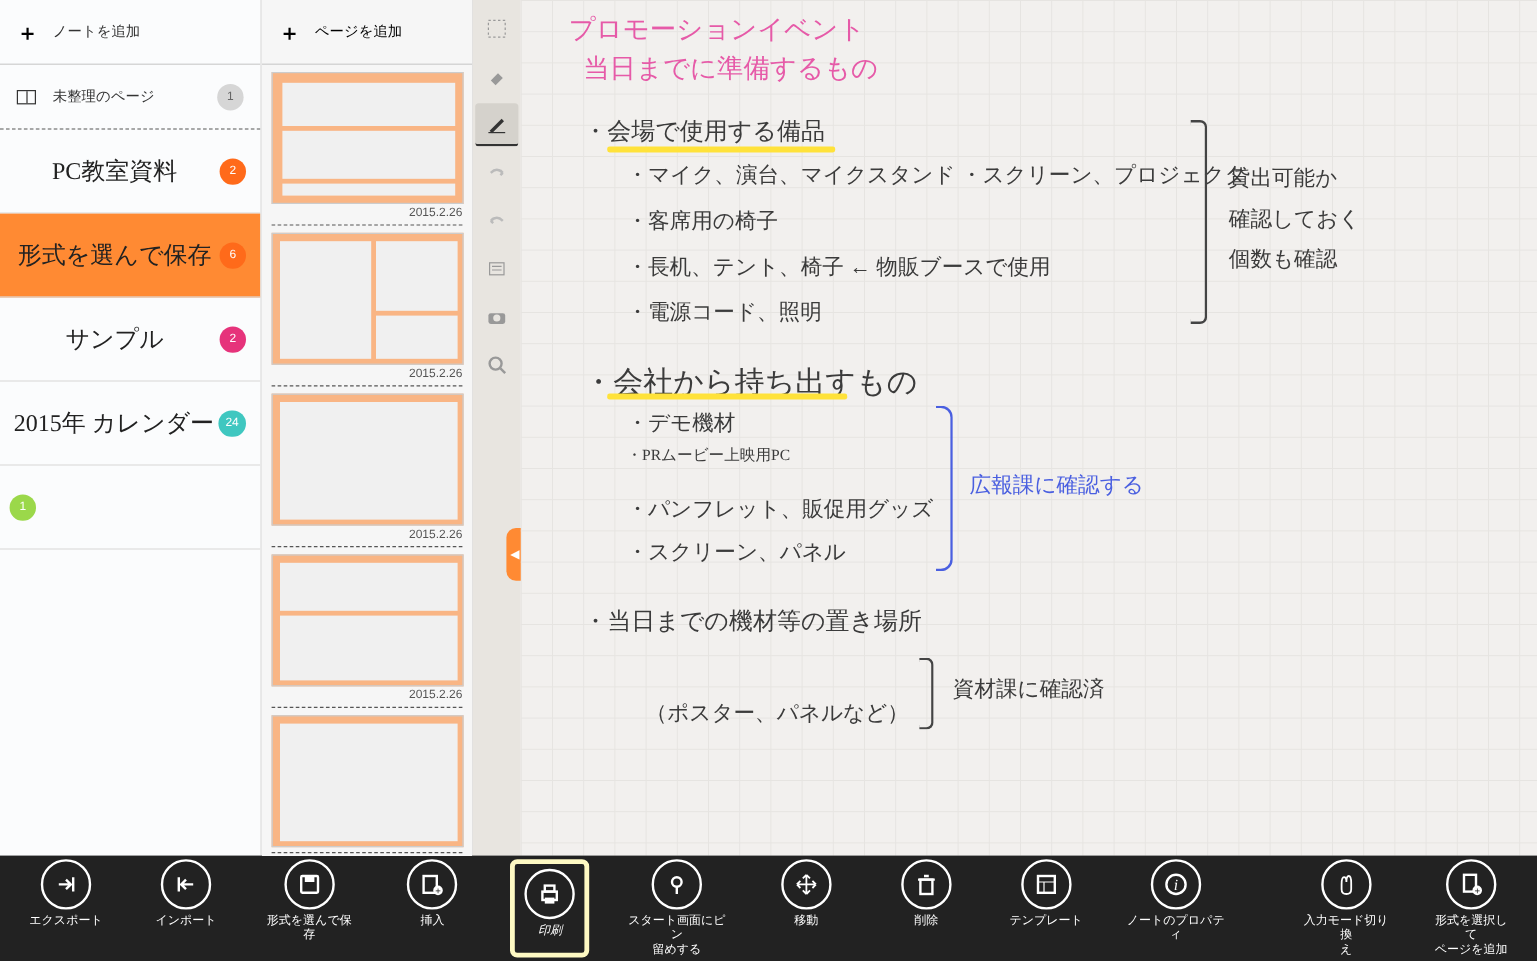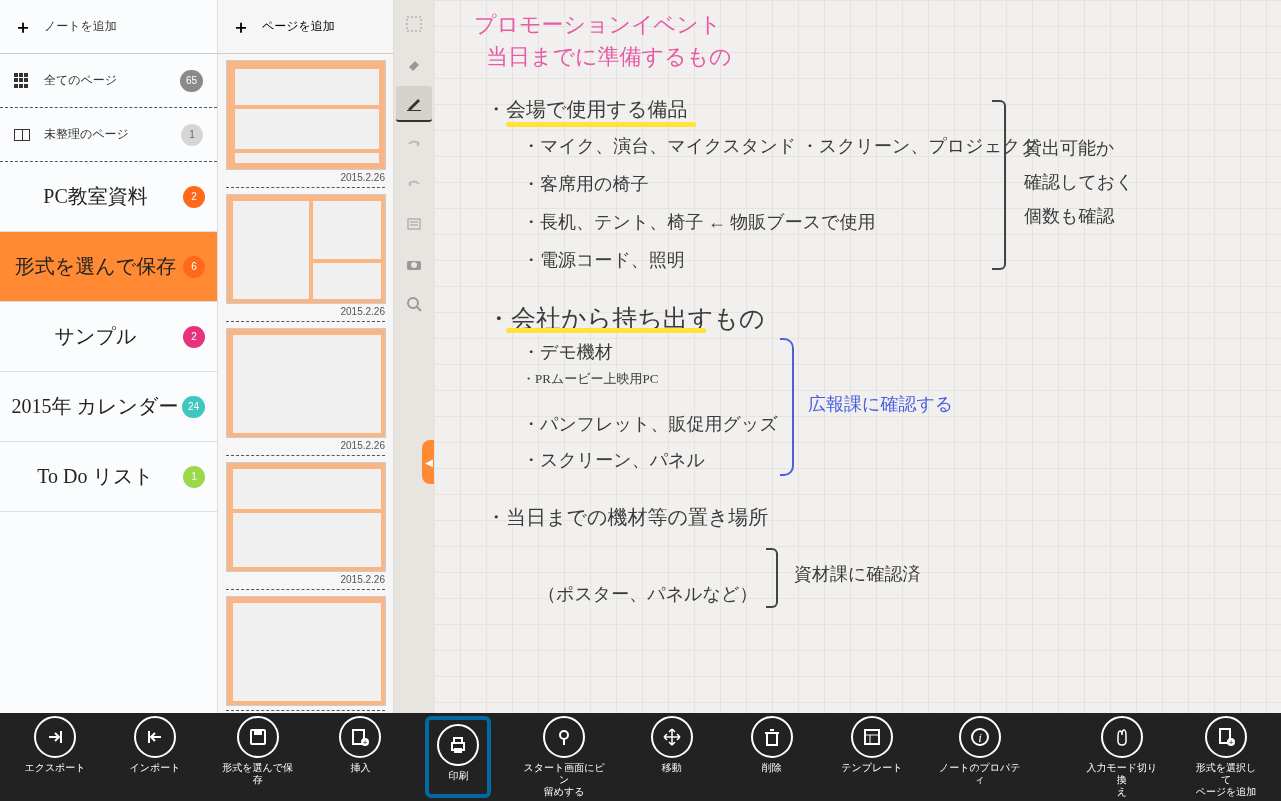--- a/index.html
+++ b/index.html
@@ -258,54 +258,40 @@
   justify-content: center;
   margin-bottom: 4px;
   font-size: 18px;
 }
 .appbar-btn .ab-label {
   font-size: 10px;
   line-height: 1.2;
   text-align: center;
 }
 .appbar-btn.highlighted {
-  border: 4px solid #0369a1;
+  border: 4px solid #fef9c3;
   border-radius: 6px;
   padding: 4px 6px;
   min-width: 66px;
+  font-style: italic;
 }
 .appbar .spacer { flex: 1; }
 svg { display: block; }
 </style>
 </head>
 <body>
 
 <div class="app-container">
 
   <div class="notebook-sidebar">
     <div class="sidebar-item add-note">
       <span class="icon-plus">＋</span>
       <span class="label">ノートを追加</span>
     </div>
     <div class="sidebar-item">
-      <span class="grid-icon">
-        <span></span>
-          <span></span>
-          <span></span>
-          <span></span>
-          <span></span>
-          <span></span>
-          <span></span>
-          <span></span>
-          <span></span>
-      </span>
-      <span class="label">全てのページ</span>
-      <span class="badge" style="background:#8a8a8a">65</span>
-    </div>
-    <div class="sidebar-item">
       <span class="book-icon"></span>
       <span class="label">未整理のページ</span>
       <span class="badge" style="background:#d6d6d6;color:#666">1</span>
     </div>
     <div id="nb-list">
         <div class="notebook-item">
     <span class="nb-title">PC教室資料</span>
     <span class="badge" style="background:#ff6a1a">2</span>
   </div>
         <div class="notebook-item selected">
@@ -314,21 +300,20 @@
   </div>
         <div class="notebook-item">
     <span class="nb-title">サンプル</span>
     <span class="badge" style="background:#e6337b">2</span>
   </div>
         <div class="notebook-item">
     <span class="nb-title">2015年 カレンダー</span>
     <span class="badge" style="background:#3fc7c0">24</span>
   </div>
         <div class="notebook-item">
-    <span class="nb-title">To Do リスト</span>
     <span class="badge" style="background:#9bd84a">1</span>
   </div>
       </div>
   </div>
 
   <div class="page-list">
     <div class="add-page">
       <span class="icon-plus">＋</span>
       <span class="label">ページを追加</span>
     </div>

